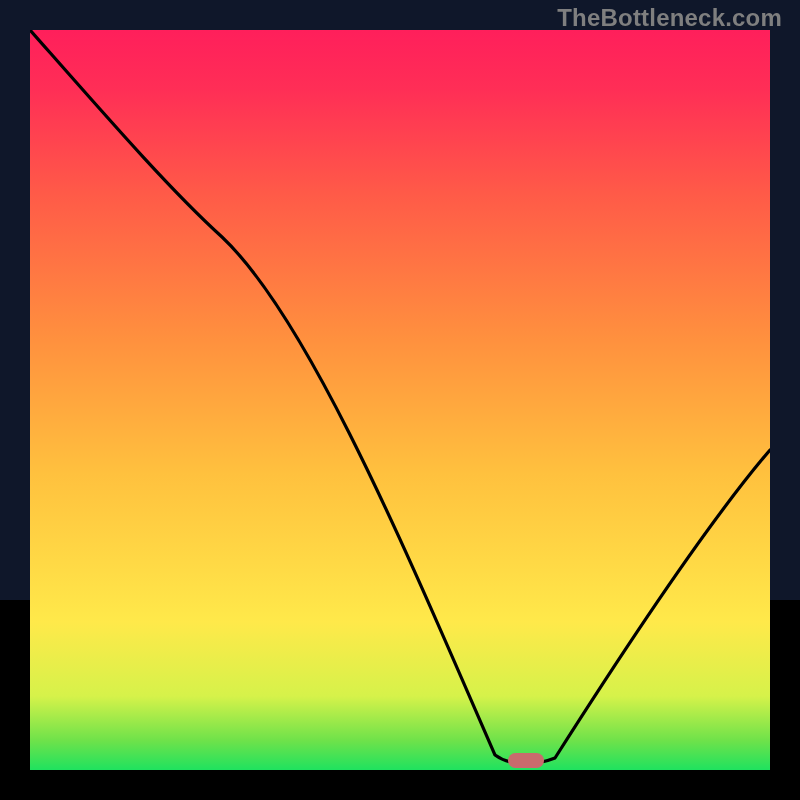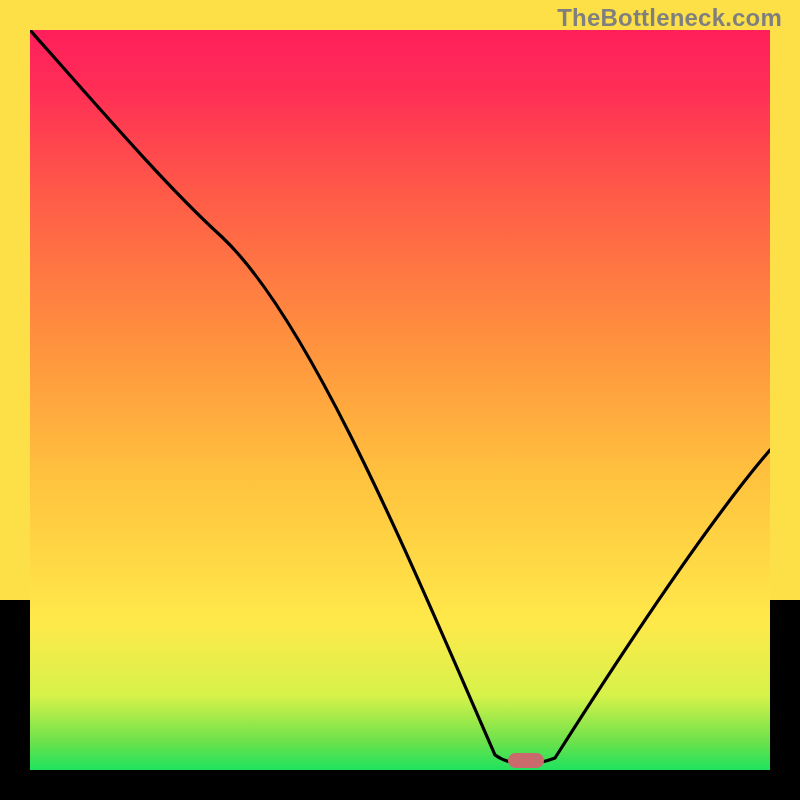--- a/index.html
+++ b/index.html
@@ -9,21 +9,21 @@
     height: 800px;
     background: #000;
     overflow: hidden;
   }
   .frame {
     position: absolute;
     left: 0;
     top: 0;
     width: 800px;
     height: 600px;
-    background: #fde047;
+    background: #0f172a;
   }
   .plot-area {
     position: absolute;
     left: 30px;
     top: 30px;
     width: 740px;
     height: 740px;
     
     background: linear-gradient(
       to top,

